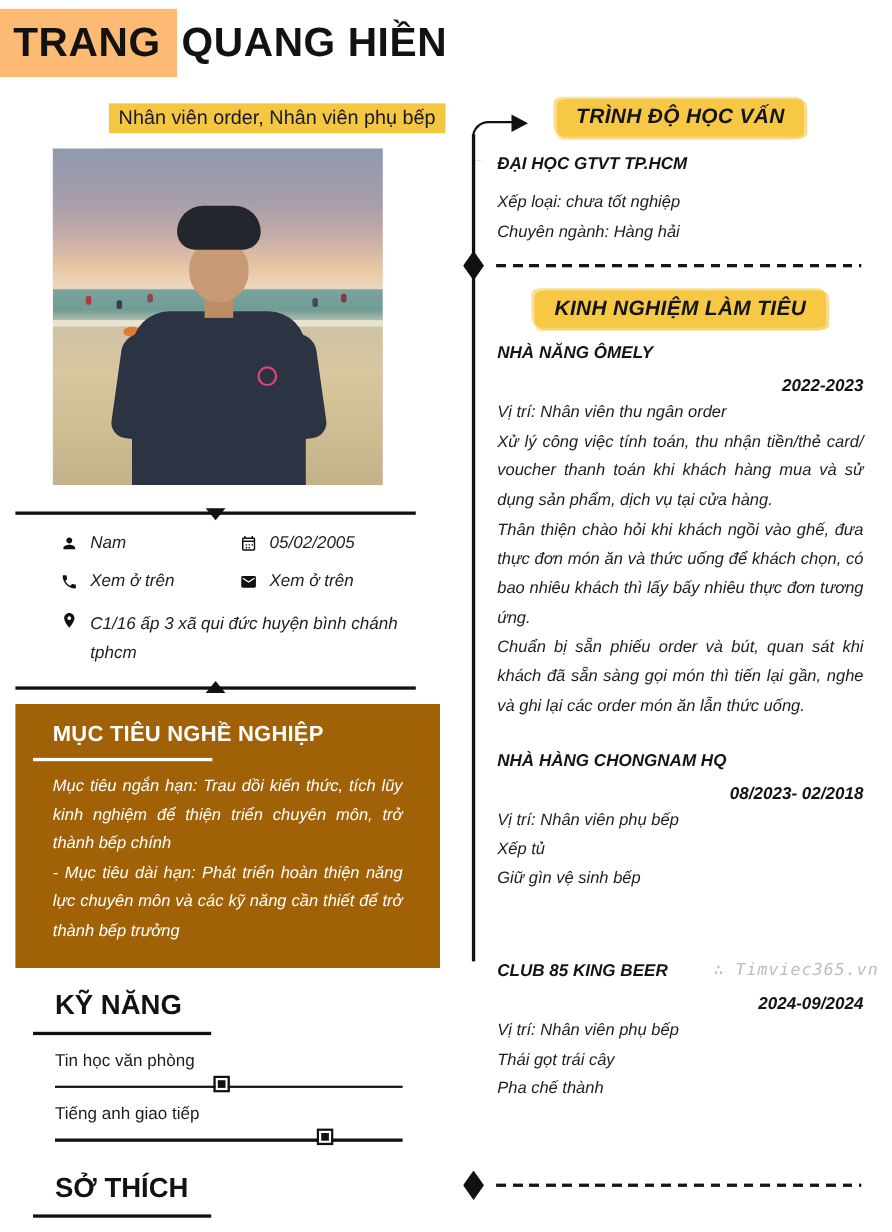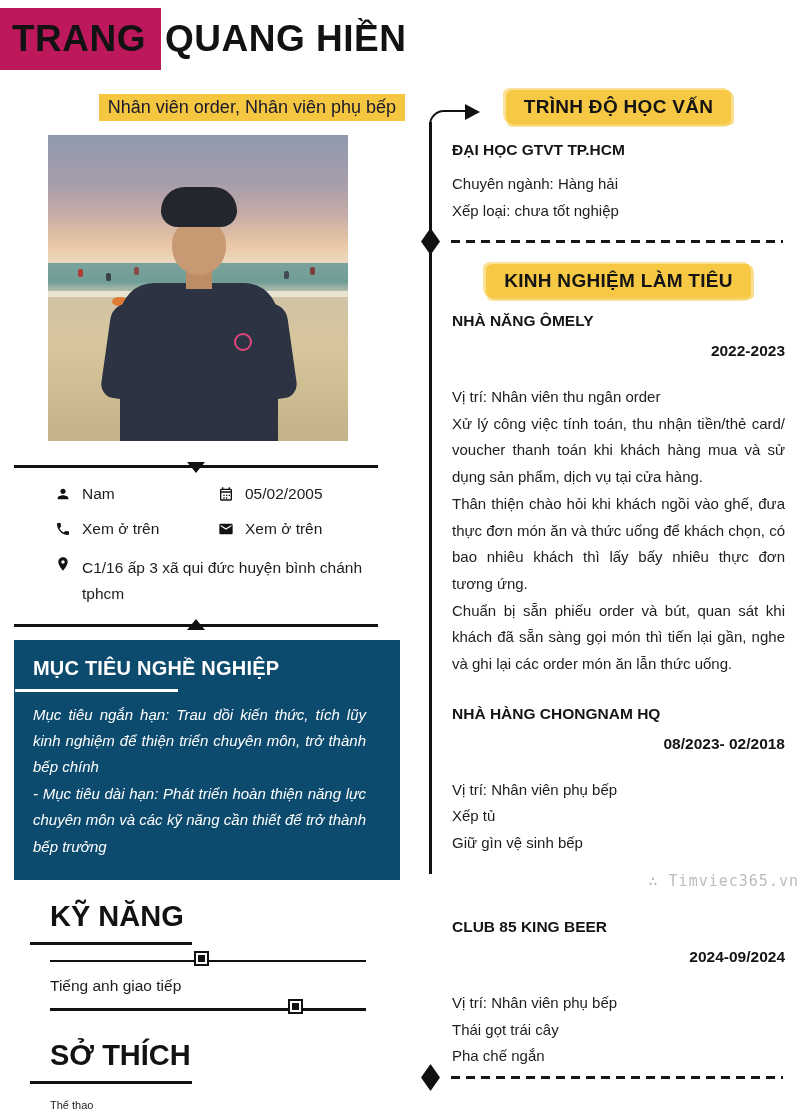--- a/index.html
+++ b/index.html
@@ -3,21 +3,21 @@
 <meta charset="utf-8">
 <style>
   html,body{margin:0;padding:0;}
   body{
     width:811px;height:1120px;position:relative;background:#ffffff;
     font-family:"Liberation Sans", sans-serif;color:#1d1d1d;overflow:hidden;
   }
   
   .left{position:absolute;left:0;top:0;width:405px;}
   .name{margin:8px 0 0 0;font-size:37px;font-weight:800;line-height:62px;letter-spacing:.5px;color:#121212;white-space:nowrap;}
-  .name .hl{display:inline-block;background:#be185d;padding:0 15px 0 12px;line-height:62px;}
+  .name .hl{display:inline-block;background:#fdba74;padding:0 15px 0 12px;line-height:62px;}
   .name .rest{margin-left:4px;}
   .subtitle-wrap{text-align:right;margin-top:24px;}
   .subtitle{display:inline-block;background:#F5C63F;color:#18182e;font-size:18px;padding:3px 9px;}
   
   .photo{width:300px;height:306px;margin:14px 0 0 48px;position:relative;overflow:hidden;
     background:linear-gradient(180deg,#8f9aad 0%,#a79dab 16%,#c6aca7 26%,#e9c8a5 36%,#ecd7bd 41%,#e7d5c0 42%);}
   .sea{position:absolute;left:0;top:128px;width:100%;height:34px;background:linear-gradient(180deg,#7ba39d 0%,#6f9d95 55%,#bfc6b4 90%,#d9d3bc 100%);}
   .surf{position:absolute;left:0;top:156px;width:100%;height:6px;background:#e9e4d2;}
   .sand{position:absolute;left:0;top:162px;width:100%;height:144px;background:linear-gradient(180deg,#cfc3a6 0%,#d8c69e 30%,#cdbb92 70%,#c2b189 100%);}
   .dotp{position:absolute;width:5px;height:8px;border-radius:2px;}
@@ -32,42 +32,42 @@
   
   .divider{position:relative;margin-left:14px;width:364px;height:3px;background:#111;}
   .div1{margin-top:24px;}
   .div2{margin-top:13px;}
   .tri{position:absolute;left:50%;transform:translateX(-50%);width:0;height:0;border-left:9px solid transparent;border-right:9px solid transparent;}
   .tri-down{top:-3px;border-top:11px solid #111;}
   .tri-up{bottom:-3px;border-bottom:11px solid #111;}
   
   .info{margin:17px 0 0 55px;font-size:15.5px;}
   .info-row{display:flex;margin-bottom:17px;}
-  .cell{display:flex;align-items:center;width:163px;}
+  .cell{display:flex;align-items:center;width:163px;font-style:italic;}
   .cell.wide{width:310px;align-items:flex-start;}
   .icn{width:16px;height:16px;margin-right:11px;flex:0 0 16px;}
   .cell.wide .icn{margin-top:1px;}
   .addr{width:285px;line-height:26px;}
   
-  .objective{margin:13px 0 0 14px;width:386px;box-sizing:border-box;background:#0c4a6e;color:#fff;padding:15px 16px 20px 1px;}
+  .objective{margin:13px 0 0 14px;width:386px;box-sizing:border-box;background:#a16207;color:#fff;padding:15px 16px 20px 16px;}
   .objective h2{margin:2px 0 0 18px;font-size:20px;font-weight:700;letter-spacing:.2px;}
   .obj-underline{width:163px;height:2.5px;background:#fff;margin:9px 0 10px 0;}
   .objective p{margin:0 18px 0 18px;font-style:italic;font-size:15px;line-height:26.4px;text-align:justify;}
   
-  .left-h{margin:20px 0 0 50px;font-size:29px;font-weight:700;color:#121212;}
+  .left-h{margin:20px 0 0 50px;font-size:25px;font-weight:700;color:#121212;}
   .h-underline{width:162px;height:3px;background:#111;margin:9px 0 0 30px;}
   .skill{margin:15px 0 0 50px;width:316px;}
   .skill-label{font-size:15.5px;}
   .track{position:relative;height:2.5px;background:#111;margin-top:13px;}
   .marker{position:absolute;top:-7px;width:7px;height:7px;background:#111;border:2.5px solid #fff;outline:2.5px solid #111;}
   .hobby{margin:15px 0 0 50px;font-size:11px;}
   .hobby-item{margin-bottom:11px;}
   .mt26{margin-top:28px;}
   
-  .right{position:absolute;left:405px;top:0;width:406px;height:896px;}
+  .right{position:absolute;left:405px;top:0;width:406px;height:896px;font-style:italic;}
   .tl-line{position:absolute;left:24px;top:122px;bottom:22px;width:2.5px;background:#111;}
   .tl-elbow{position:absolute;left:24px;top:110px;width:36px;height:34px;border-left:2.5px solid #111;border-top:2.5px solid #111;border-top-left-radius:15px;}
   .tl-arrow{position:absolute;left:60px;top:104px;width:0;height:0;border-left:15px solid #111;border-top:8px solid transparent;border-bottom:8px solid transparent;}
   .diamond{position:absolute;left:16px;width:19px;height:27px;background:#111;}
   .dmd{clip-path:polygon(50% 0,100% 50%,50% 100%,0 50%);}
   .d1{top:228px;}
   .d2{top:1064px;}
   .dash{position:absolute;left:46px;width:332px;height:2.5px;
     background:repeating-linear-gradient(90deg,#161616 0 9px,transparent 9px 15px);}
   .dash1{top:240px;}
@@ -79,21 +79,21 @@
   .sec-pill{display:inline-block;background:#F7C844;color:#141414;font-size:19px;font-weight:700;letter-spacing:.3px;padding:6px 18px;
     border-radius:8px 3px 10px 4px / 5px 9px 4px 10px;
     box-shadow:3px 2px 0 rgba(247,200,68,.6), -3px -2px 0 rgba(247,200,68,.55), 0 3px 0 rgba(247,200,68,.45);}
   .school{margin-top:17px;font-size:15.5px;font-weight:700;color:#141414;}
   .edu-line{margin-top:0;font-size:15px;line-height:27px;}
   .edu-lines{margin-top:11px;}
   .employer{margin-top:14px;font-size:15.5px;font-weight:700;color:#141414;}
   .job2 .employer{margin-top:27px;}
   .job3 .employer{margin-top:61px;}
   .period{margin-top:12px;font-size:15.5px;font-weight:700;text-align:right;color:#141414;}
-  .details{margin-top:24px;}
+  .details{margin-top:2px;}
   .details p{margin:0;font-size:15px;line-height:26.7px;}
   .details p.j{text-align:justify;}
   .watermark{position:absolute;right:12px;bottom:6px;font-family:"DejaVu Sans Mono", monospace;font-size:15px;color:#bcbcbc;letter-spacing:1px;}
 </style>
 </head>
 <body>
 
 <div class="left">
 
   <h1 class="name"><span class="hl">TRANG</span><span class="rest">QUANG HIỀN</span></h1>
@@ -173,20 +173,21 @@
     <h2>MỤC TIÊU NGHỀ NGHIỆP</h2>
     <div class="obj-underline"></div>
     <p>Mục tiêu ngắn hạn: Trau dồi kiến thức, tích lũy kinh nghiệm để thiện triển chuyên môn, trở thành bếp chính</p>
     <p>- Mục tiêu dài hạn: Phát triển hoàn thiện năng lực chuyên môn và các kỹ năng cần thiết để trở thành bếp trưởng</p>
   </div>
 
   <h2 class="left-h">KỸ NĂNG</h2>
   <div class="h-underline"></div>
 
   <div class="skill">
+    <div class="skill-label">Tin học văn phòng</div>
     <div class="track">
       <span class="marker" style="left: calc(48% - 6px);"></span>
     </div>
   </div>
   <div class="skill">
     <div class="skill-label">Tiếng anh giao tiếp</div>
     <div class="track">
       <span class="marker" style="left: calc(78% - 6px);"></span>
     </div>
   </div>
@@ -208,22 +209,22 @@
   <div class="dash dash1"></div>
   <div class="dash dash2"></div>
 
   <div class="rcontent">
 
     <div class="sec-head first">
       <span class="sec-pill">TRÌNH ĐỘ HỌC VẤN</span>
     </div>
     <div class="school">ĐẠI HỌC GTVT TP.HCM</div>
     <div class="edu-lines">
+      <div class="edu-line">Xếp loại: chưa tốt nghiệp</div>
       <div class="edu-line">Chuyên ngành: Hàng hải</div>
-      <div class="edu-line">Xếp loại: chưa tốt nghiệp</div>
     </div>
 
     <div class="sec-head second">
       <span class="sec-pill">KINH NGHIỆM LÀM TIÊU</span>
     </div>
 
     <div class="job job1">
       <div class="employer">NHÀ NĂNG ÔMELY</div>
       <div class="period">2022-2023</div>
       <div class="details">
@@ -243,20 +244,20 @@
         <p>Giữ gìn vệ sinh bếp</p>
       </div>
     </div>
 
     <div class="job job3">
       <div class="employer">CLUB 85 KING BEER</div>
       <div class="period">2024-09/2024</div>
       <div class="details">
         <p>Vị trí: Nhân viên phụ bếp</p>
         <p>Thái gọt trái cây</p>
-        <p>Pha chế ngắn</p>
+        <p>Pha chế thành</p>
       </div>
     </div>
 
   </div>
 
   <div class="watermark">∴ Timviec365.vn</div>
 </div>
 
 </body></html>

